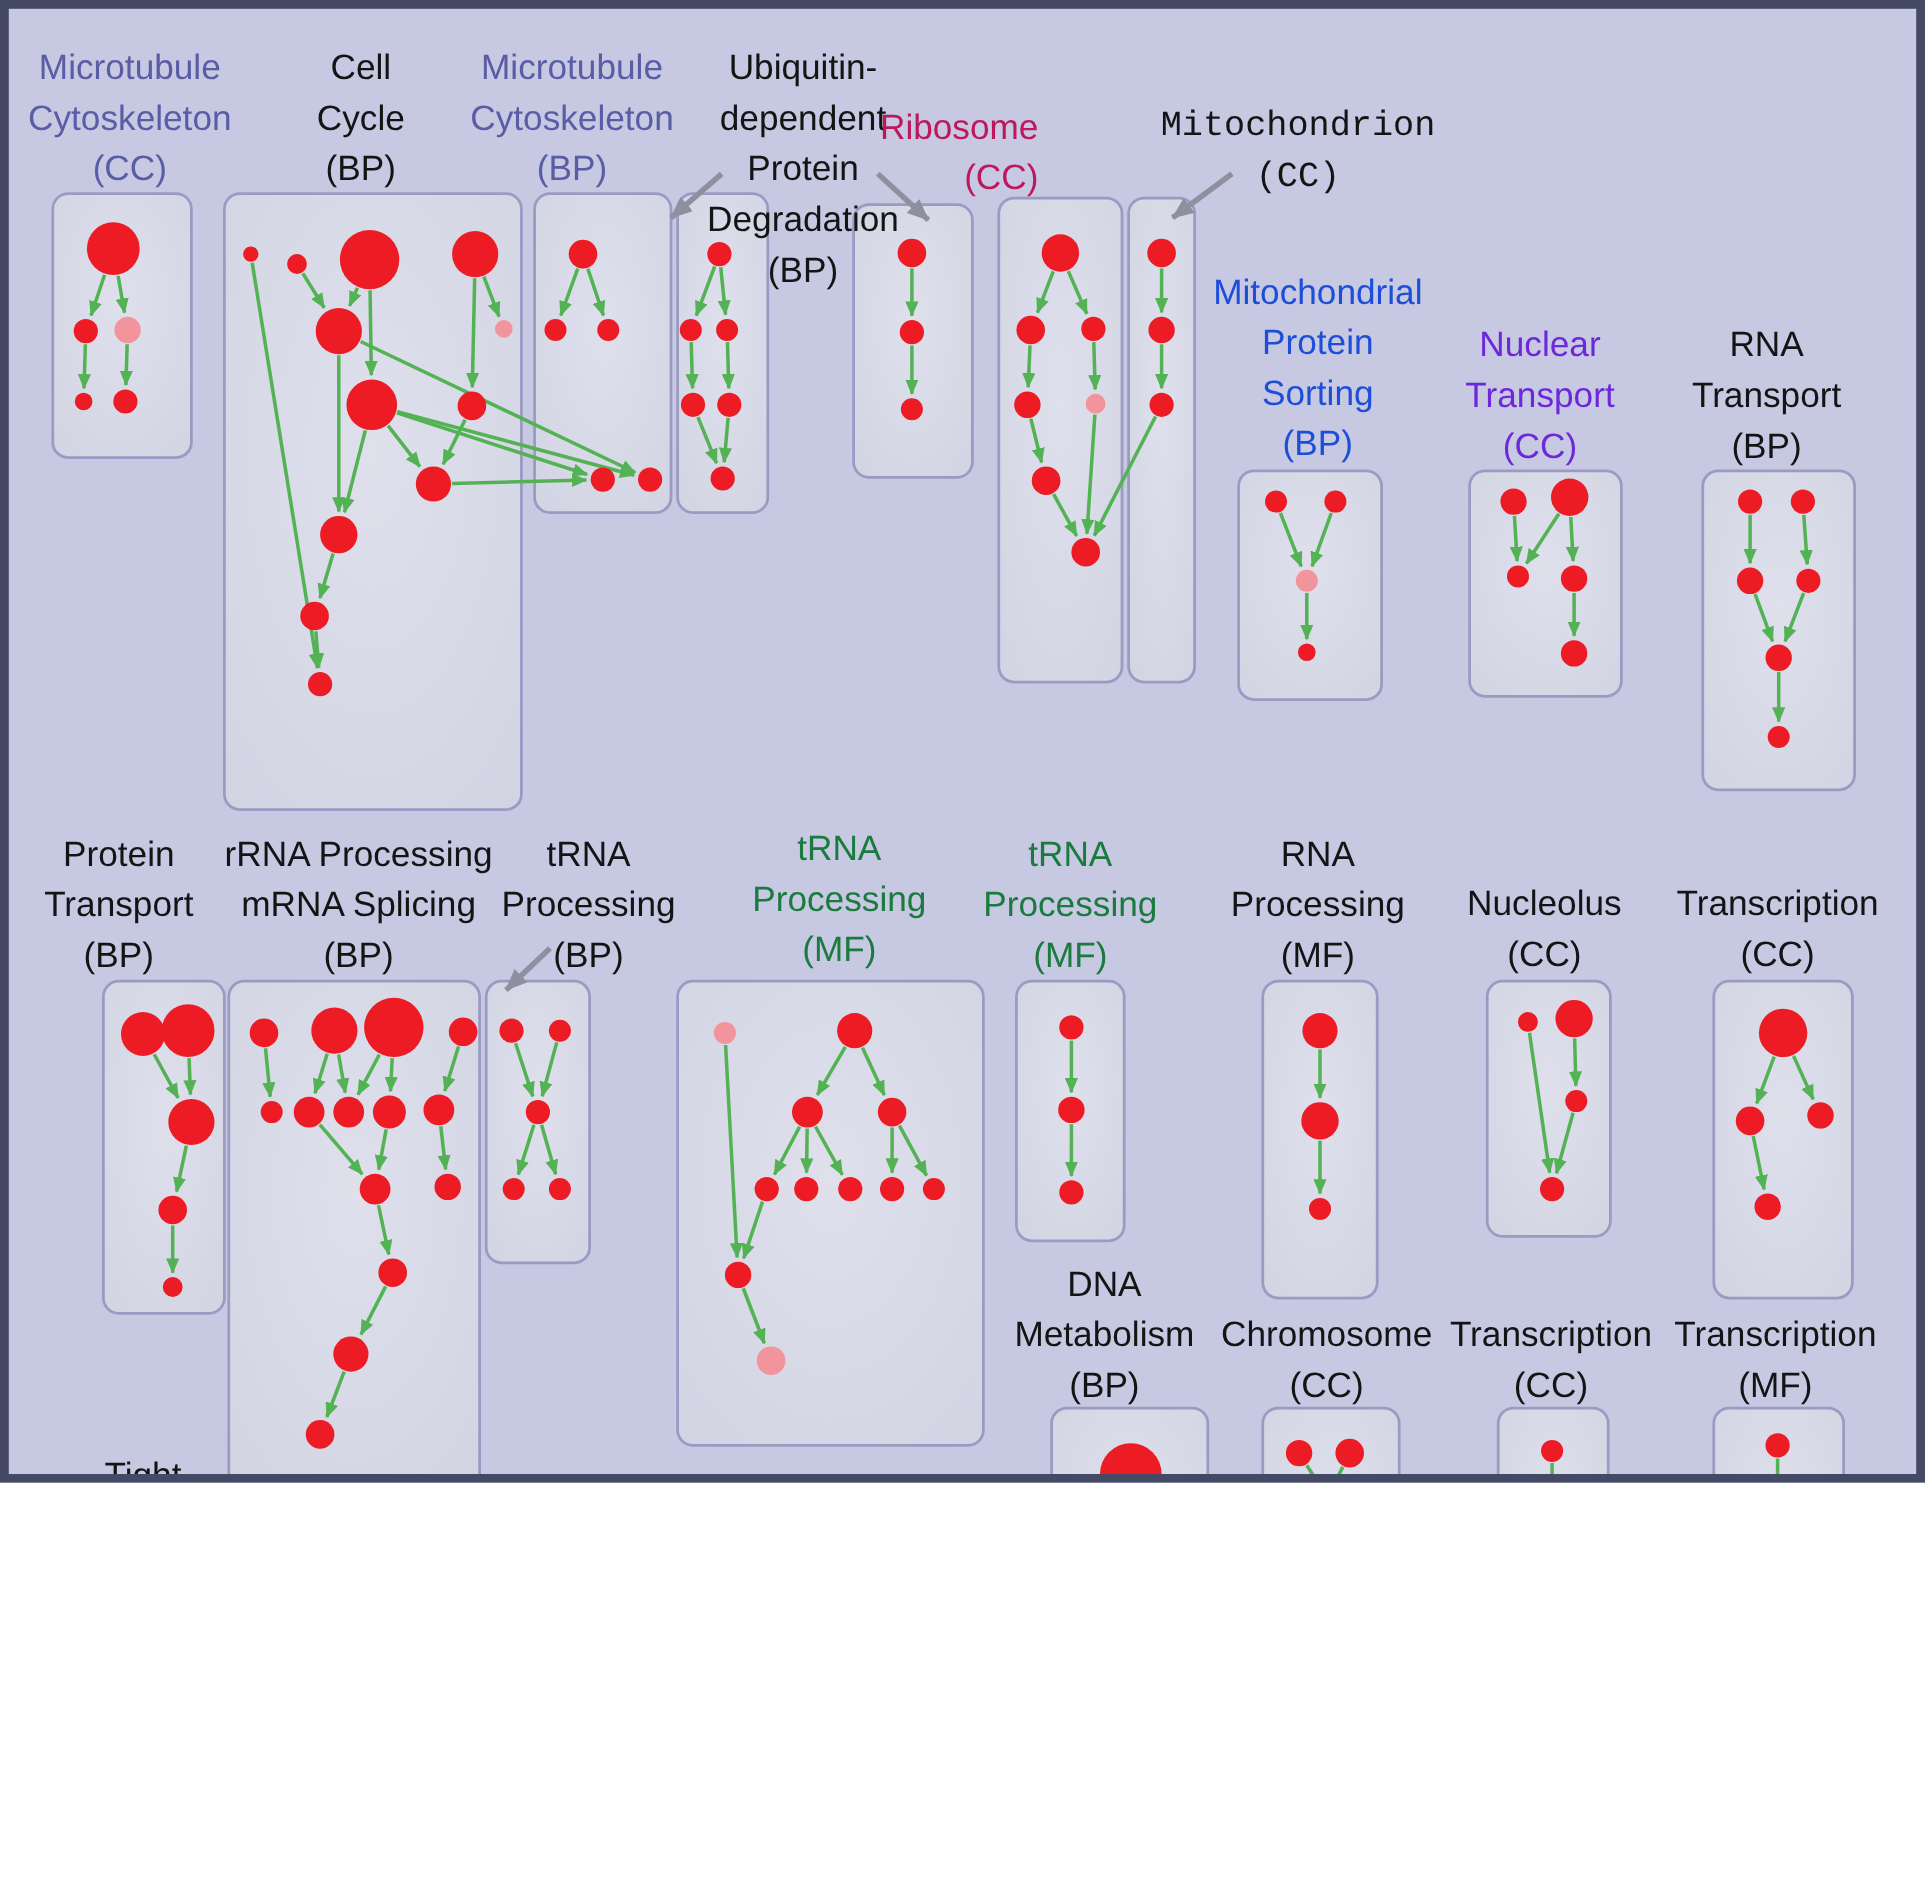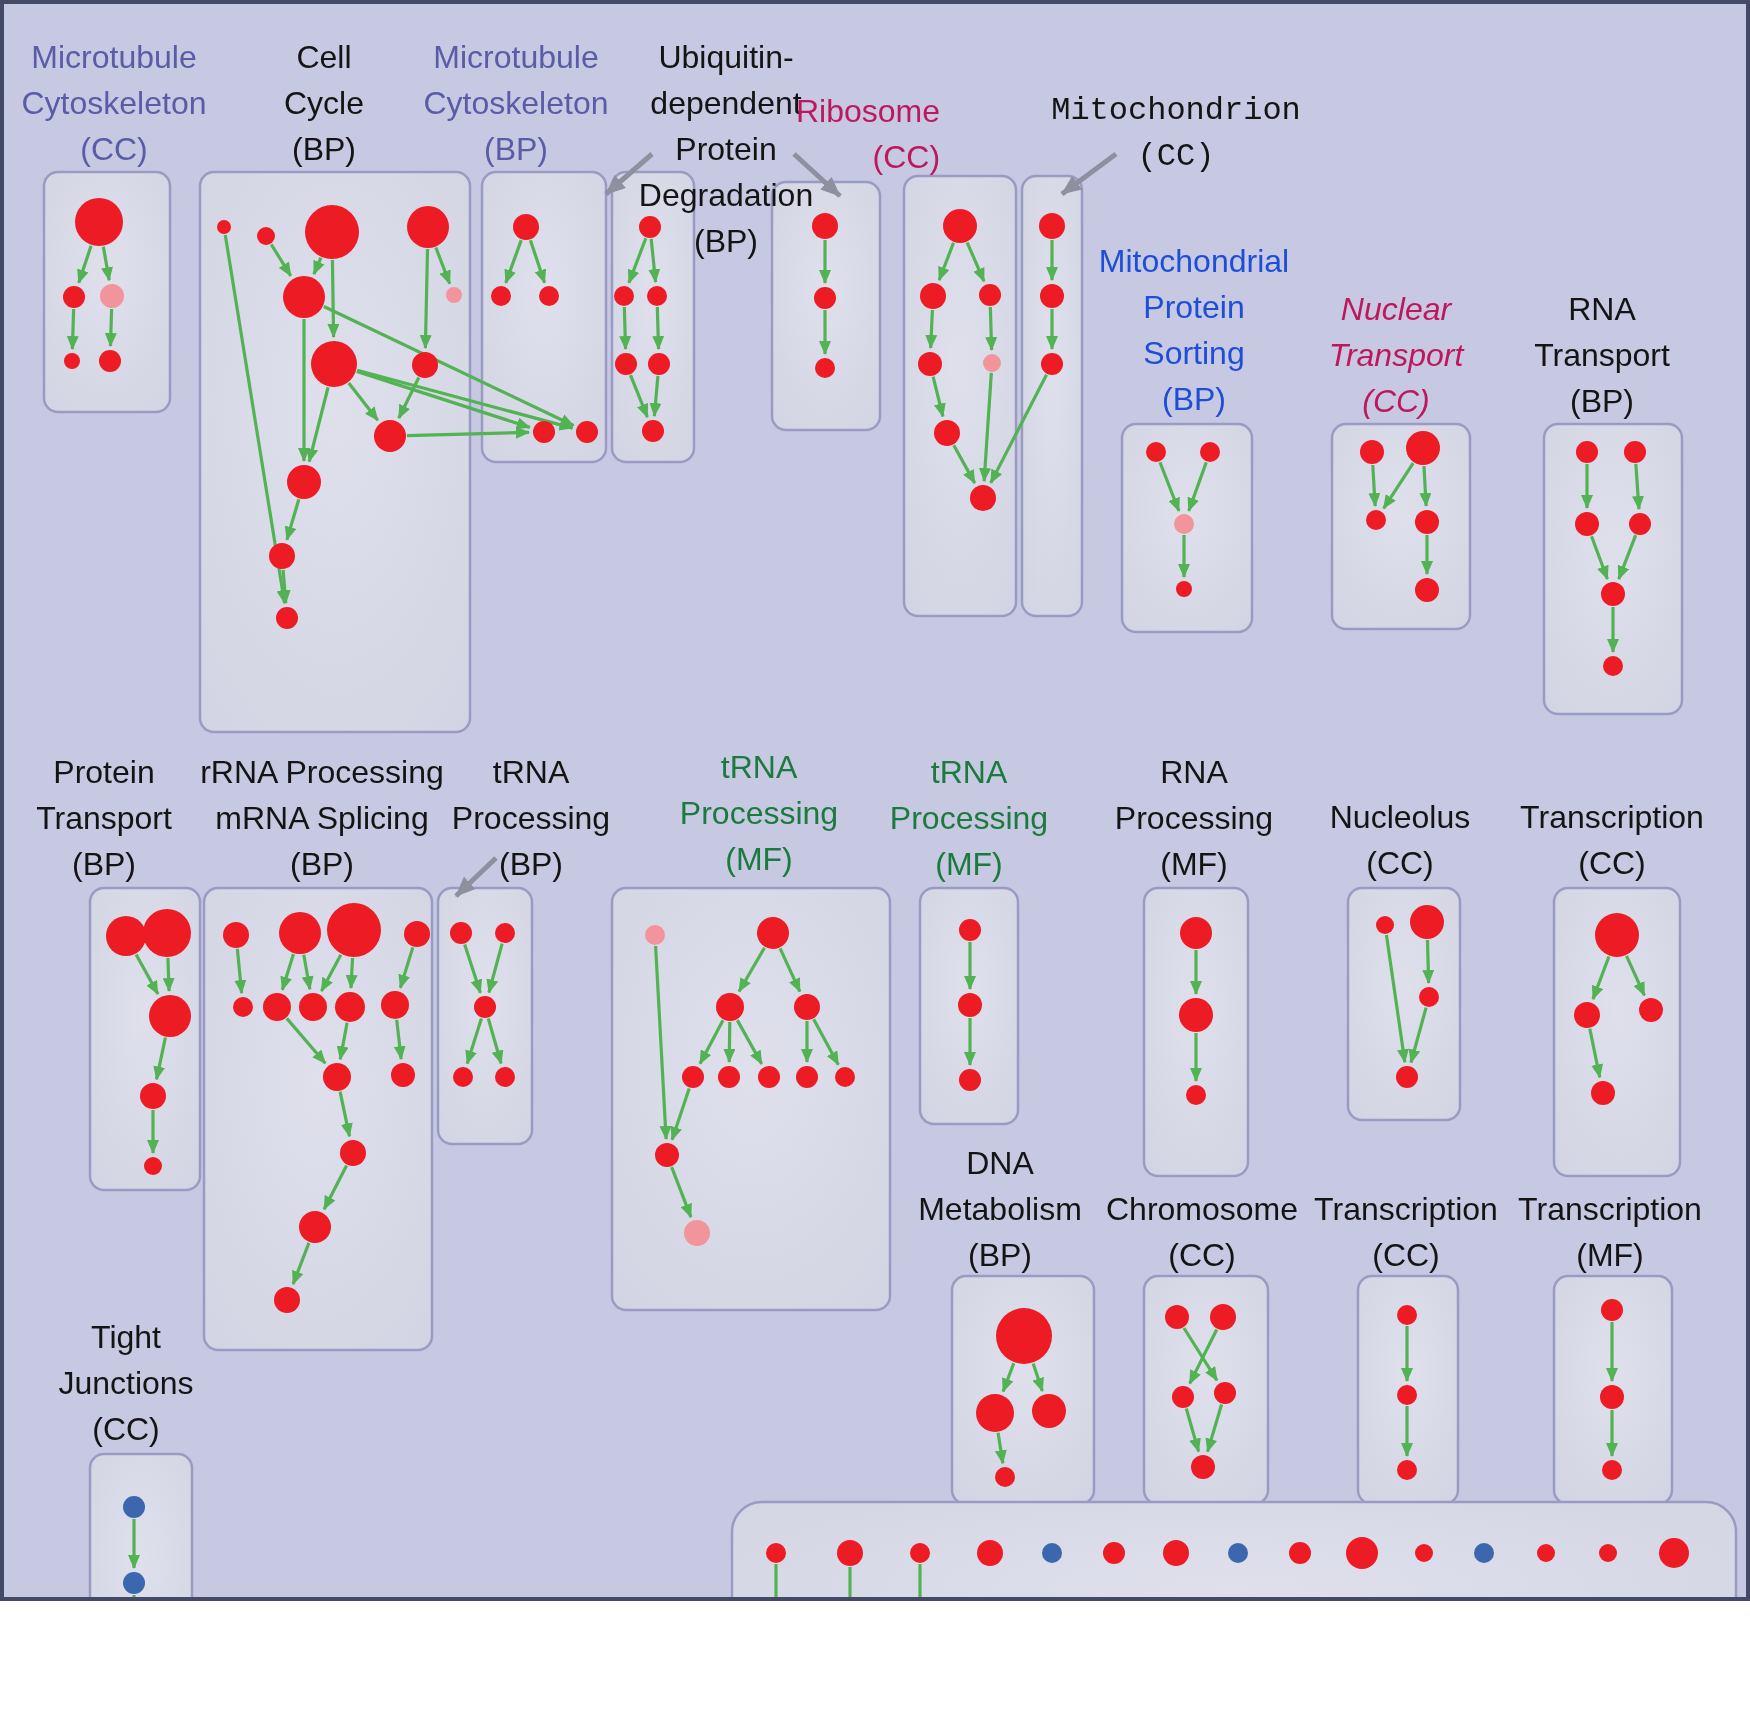--- a/index.html
+++ b/index.html
@@ -1,17 +1,17 @@
 <!DOCTYPE html>
 <html><head>
 <meta charset="utf-8">
 <style>
   html,body{margin:0;padding:0;background:#ffffff}
   body{font-family:"Liberation Sans", sans-serif;}
-  #figure{position:relative;width:1750px;height:1601px;box-sizing:border-box;border:4px solid #8b5cf6;overflow:hidden;}
+  #figure{position:relative;width:1750px;height:1348px;box-sizing:border-box;border:8px solid #8b5cf6;overflow:hidden;}
   #net{position:absolute;left:0;top:0;}
   #labels{position:absolute;left:0;top:0;width:100%;height:100%;pointer-events:none;}
   .glabel{position:absolute;transform:translateX(-50%);text-align:center;white-space:pre-line;
           font-size:32px;line-height:46px;font-weight:400;}
   #legend{position:absolute;left:1322px;top:14px;width:408px;height:224px;box-sizing:border-box;
           border:4px solid #444a66;text-align:center;color:#111;}
   .legend-title{font-size:34px;margin-top:8px;}
   #legend-gradient{width:240px;height:46px;margin:8px auto 0;border:1px solid #70748c;}
   .legend-updown{display:flex;justify-content:space-between;padding:0 52px;font-size:33px;margin-top:2px;}
   .legend-sub{font-size:28px;line-height:34px;}
@@ -343,21 +343,21 @@
 Degradation
 (BP)</div>
       <div class="glabel" style="left: 864px; top: 84px; color: #be185d; text-align: right;">Ribosome
 (CC)</div>
       <div class="glabel" style="left: 1172px; top: 84px; color: rgb(20, 20, 20); font-family: Liberation Mono, monospace;">Mitochondrion
 (CC)</div>
       <div class="glabel" style="left: 1190px; top: 234px; color: #1d4ed8;">Mitochondrial
 Protein
 Sorting
 (BP)</div>
-      <div class="glabel" style="left: 1392px; top: 282px; color: #be185d; font-style: italic;">Nuclear
+      <div class="glabel" style="left: 1392px; top: 282px; color: #6d28d9;">Nuclear
 Transport
 (CC)</div>
       <div class="glabel" style="left: 1598px; top: 282px; color: rgb(20, 20, 20);">RNA
 Transport
 (BP)</div>
       <div class="glabel" style="left: 100px; top: 745px; color: rgb(20, 20, 20);">Protein
 Transport
 (BP)</div>
       <div class="glabel" style="left: 318px; top: 745px; color: rgb(20, 20, 20);">rRNA Processing
 mRNA Splicing

